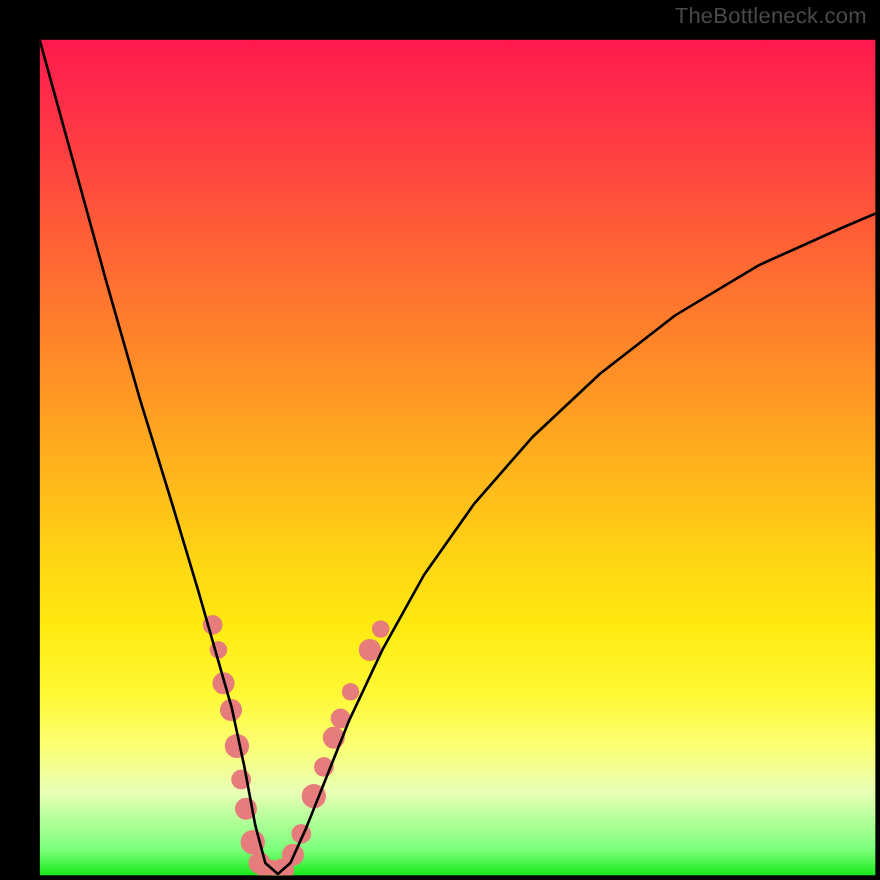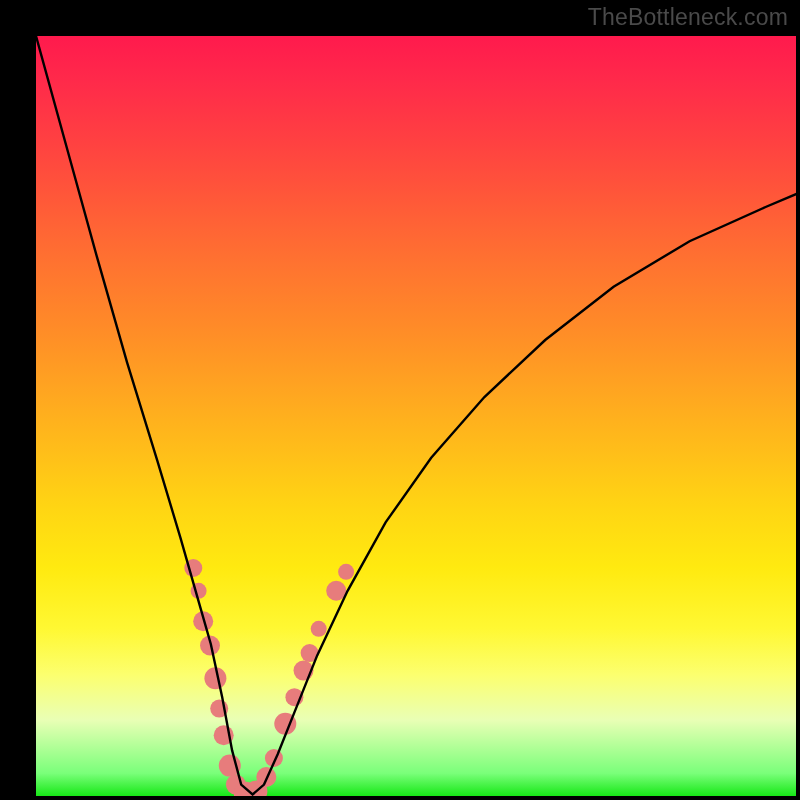--- a/index.html
+++ b/index.html
@@ -50,21 +50,21 @@
       #e9ffb5 90%,
       #7aff7a 97%,
       #17e817 100%
     );
   }
   .watermark {
     position: absolute;
     top: 4px;
     right: 12px;
     color: #4a4a4a;
-    font-size: 23px;
+    font-size: 20px;
     font-weight: 500;
     letter-spacing: 0.2px;
     user-select: none;
   }
   svg.curve {
     position: absolute;
     left: 0;
     top: 0;
     width: 100%;
     height: 100%;

